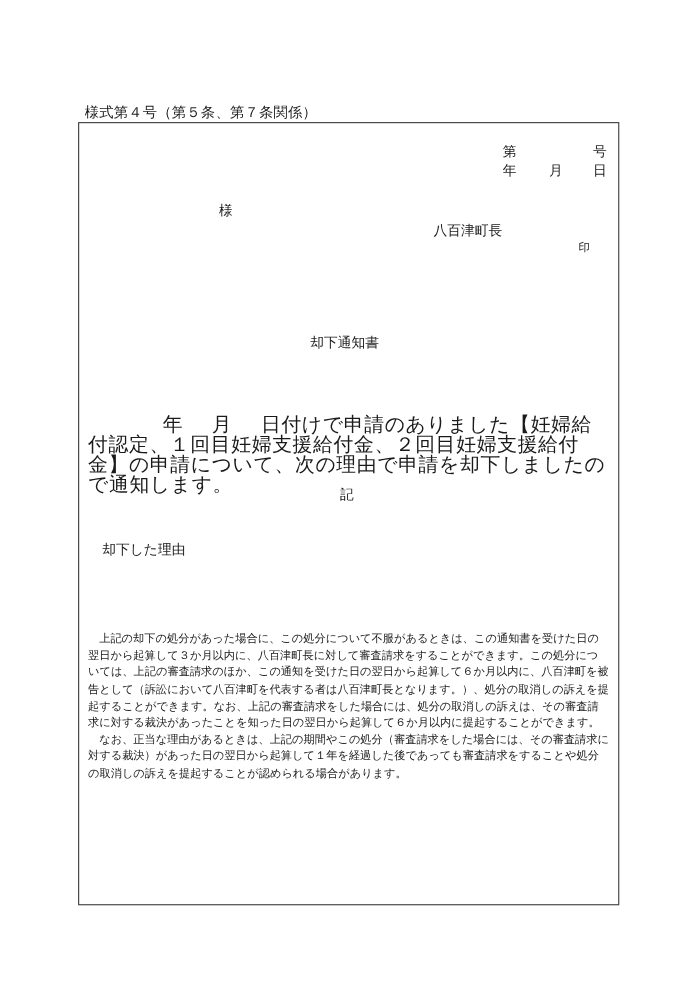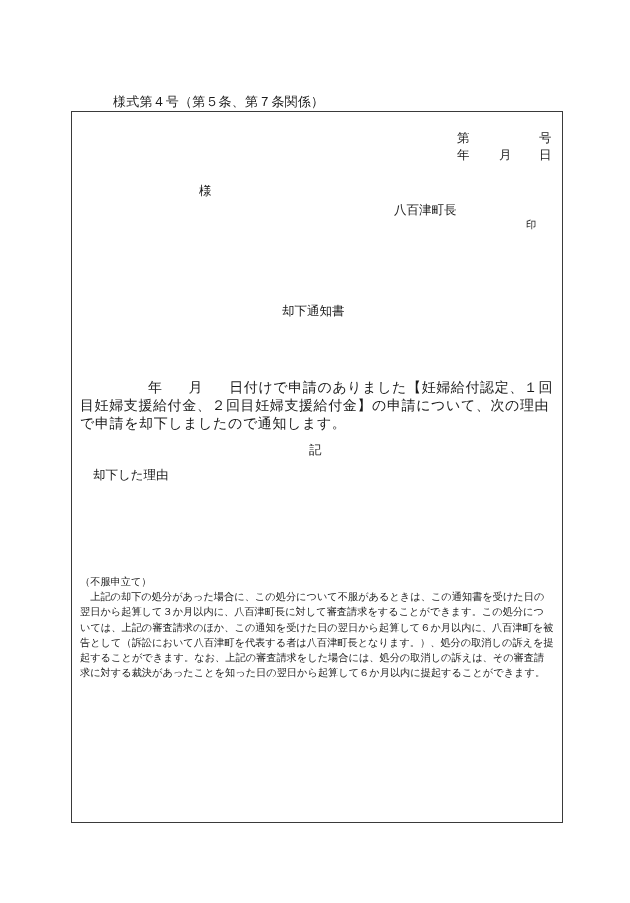--- a/index.html
+++ b/index.html
@@ -1,25 +1,25 @@
 <!DOCTYPE html>
 <html><head>
 <meta charset="utf-8">
 <style>
   html, body { margin: 0; padding: 0; background: #ffffff; }
   body { width: 630px; height: 903px; position: relative; overflow: hidden;
          font-family: "DejaVu Serif", "Liberation Serif", serif; color: #1a1a1a; }
   .abs { position: absolute; white-space: nowrap; }
-  .form-label { left: 77px; top: 93px; font-size: 13px; letter-spacing: 0.2px; margin-left: 36px; }
+  .form-label { left: 77px; top: 93px; font-size: 13px; letter-spacing: 0.2px; }
   .frame { position: absolute; left: 71px; top: 111px; width: 490px; height: 710px;
            border: 1.5px solid #3a3a3a; }
   .t13 { font-size: 12.5px; }
   .t10 { font-size: 10.3px; }
   .body-para { position: absolute; left: 80px; top: 378px; width: 474px;
-               font-size: 14px; line-height: 18px; white-space: normal; letter-spacing: 0.6px; }
+               font-size: 18px; line-height: 18px; white-space: normal; letter-spacing: 0.6px; }
   .body-para .indent { display: inline-block; width: 68px; }
   .gap { display: inline-block; width: 26px; }
   .objection { position: absolute; left: 80px; top: 574px; width: 474px;
                font-size: 10.2px; line-height: 15.2px; }
   .objection p { margin: 0; text-indent: 1em; }
   .objection .head { text-indent: 0; }
 </style>
 </head>
 <body>
 
@@ -39,18 +39,18 @@
 <span class="abs t10" style="left:526px; top:218px;">印</span>
 
 <span class="abs t13" style="left:282px; top:303px;">却下通知書</span>
 
 <div class="body-para">
   <span class="indent"></span><span>年</span><span class="gap"></span><span>月</span><span class="gap"></span><span>日付けで申請のありました【妊婦給付認定、１回目妊婦支援給付金、２回目妊婦支援給付金】の申請について、次の理由で申請を却下しましたので通知します。</span>
 </div>
 
 <span class="abs t13" style="left:309px; top:442px;">記</span>
 
-<span class="abs t13" style="left:93px; top:467px;">却下した理由</span>
+<span class="abs t13" style="left:93px; top:492px;">却下した理由</span>
 
 <div class="objection">
-  <p class="head">（不服申立て）</p>
   <p>上記の却下の処分があった場合に、この処分について不服があるときは、この通知書を受けた日の翌日から起算して３か月以内に、八百津町長に対して審査請求をすることができます。この処分については、上記の審査請求のほか、この通知を受けた日の翌日から起算して６か月以内に、八百津町を被告として（訴訟において八百津町を代表する者は八百津町長となります。）、処分の取消しの訴えを提起することができます。なお、上記の審査請求をした場合には、処分の取消しの訴えは、その審査請求に対する裁決があったことを知った日の翌日から起算して６か月以内に提起することができます。</p>
+  <p>なお、正当な理由があるときは、上記の期間やこの処分（審査請求をした場合には、その審査請求に対する裁決）があった日の翌日から起算して１年を経過した後であっても審査請求をすることや処分の取消しの訴えを提起することが認められる場合があります。</p>
 </div>
 
 </body></html>

